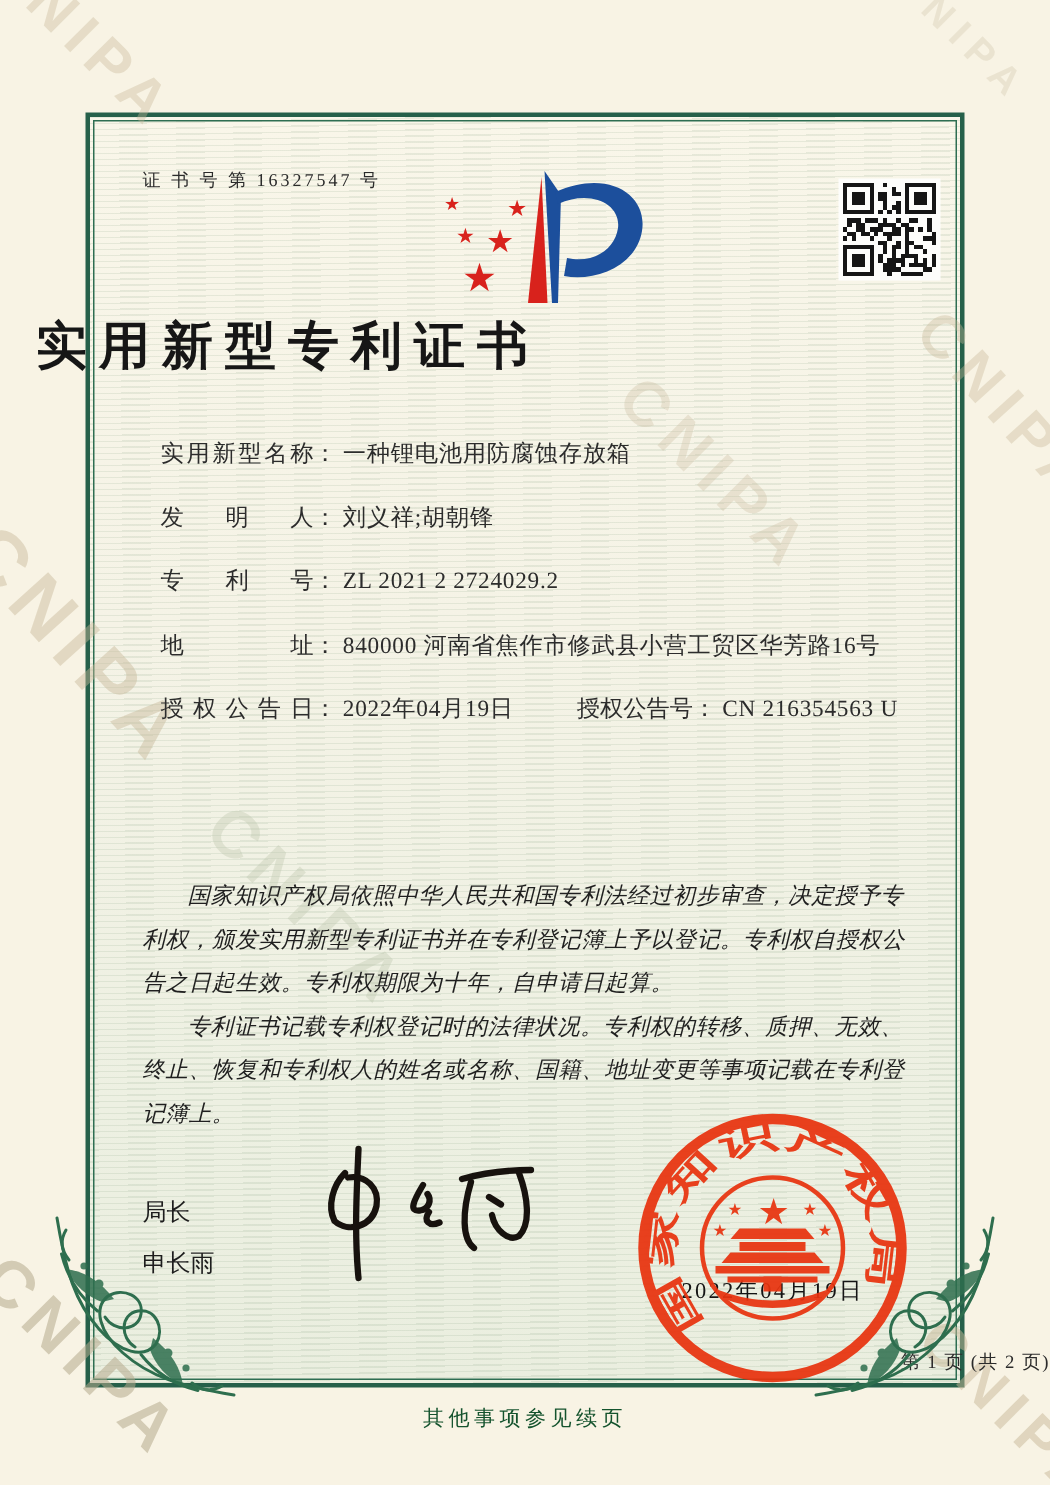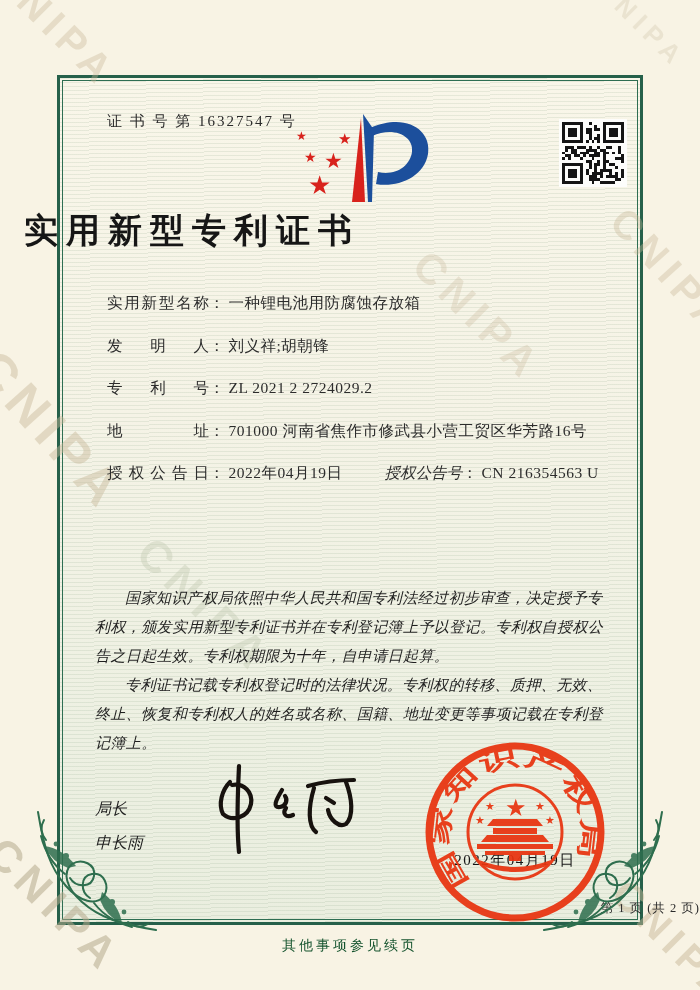--- a/index.html
+++ b/index.html
@@ -34,41 +34,41 @@
       linear-gradient(180deg,#f9f6e9 0%,#f5f3e6 40%,#edf0e2 78%,#eaeedf 100%);
   }
   .frame::before{
     content:"";position:absolute;inset:2px;border:1px solid #2e6e52;pointer-events:none;
   }
   .flourish{position:absolute;z-index:6;width:132px;height:132px;}
   .flourish.bl{left:30px;top:806px;transform:scaleX(-1);}
   .flourish.br{left:538px;top:806px;}
   
   .content{position:absolute;inset:0;z-index:3;}
-  .cert-no{position:absolute;left:107px;top:112px;font-size:15px;letter-spacing:2px;color:#2b2b2b;}
+  .cert-no{position:absolute;left:95px;top:112px;font-size:12px;letter-spacing:2px;color:#2b2b2b;}
   .logo{position:absolute;left:282px;top:104px;}
   .qr{position:absolute;left:559px;top:119px;width:68px;height:68px;background:#fdfdfb;padding:3px;box-sizing:border-box;}
   .title{
     position:absolute;left:0;top:208px;width:100%;text-align:left;
     font-size:34px;font-weight:bold;letter-spacing:8px;color:#161616;margin-left:24px;
   }
   .fields{position:absolute;left:95px;top:292px;width:520px;font-size:15.5px;color:#2c2c2c;}
   .row{margin-bottom:20.5px;white-space:nowrap;line-height:22px;margin-left:12px;}
   .lbl{display:inline-block;width:102px;text-align:justify;text-align-last:justify;vertical-align:top;}
-  .lbl2{display:inline-block;vertical-align:top;font-style:italic;}
+  .lbl2{display:inline-block;vertical-align:top;}
   .colon{display:inline-block;margin-right:4px;}
   .val{letter-spacing:.5px;}
   .pair2{display:inline-block;margin-left:42px;}
   .paras{
     position:absolute;left:95px;top:584px;width:512px;
     font-size:15px;line-height:1.93;font-style:italic;color:#1f1f1f;letter-spacing:.4px;
   }
   .paras p{margin:0;text-indent:2em;}
   .officer{position:absolute;left:95px;top:792px;font-size:16px;line-height:34px;color:#1d1d1d;
-    font-family:"Liberation Sans","DejaVu Sans",sans-serif;font-style:italic;}
+    font-family:"Liberation Sans","DejaVu Sans",sans-serif;}
   .signature{position:absolute;left:196px;top:756px;z-index:4;}
   .seal-date{
     position:absolute;left:420px;top:851px;width:190px;z-index:4;text-align:center;
     font-size:15px;letter-spacing:1.5px;color:#141414;
   }
   .seal{position:absolute;left:413px;top:730px;z-index:5;}
   .page-info{position:absolute;left:0;top:900px;width:100%;text-align:right;font-size:12.5px;letter-spacing:1px;color:#2b2b2b;z-index:3;}
   .footer-note{position:absolute;left:0;top:937px;width:100%;text-align:center;font-size:14px;letter-spacing:3px;color:#14532d;z-index:3;}
 </style>
 </head>
@@ -369,21 +369,21 @@
     <div class="row">
       <span class="lbl">实用新型名称</span><span class="colon">：</span><span class="val">一种锂电池用防腐蚀存放箱</span>
     </div>
     <div class="row">
       <span class="lbl">发明人</span><span class="colon">：</span><span class="val">刘义祥;胡朝锋</span>
     </div>
     <div class="row">
       <span class="lbl">专利号</span><span class="colon">：</span><span class="val">ZL 2021 2 2724029.2</span>
     </div>
     <div class="row">
-      <span class="lbl">地址</span><span class="colon">：</span><span class="val">701000 河南省焦作市修武县小营工贸区华芳路16号</span>
+      <span class="lbl">地址</span><span class="colon">：</span><span class="val">840000 河南省焦作市修武县小营工贸区华芳路16号</span>
     </div>
     <div class="row">
       <span class="lbl">授权公告日</span><span class="colon">：</span><span class="val">2022年04月19日</span><span class="pair2"><span class="lbl2">授权公告号</span><span class="colon">：</span><span class="val">CN 216354563 U</span></span>
     </div>
   </div>
 
   <div class="paras">
     <p>国家知识产权局依照中华人民共和国专利法经过初步审查，决定授予专利权，颁发实用新型专利证书并在专利登记簿上予以登记。专利权自授权公告之日起生效。专利权期限为十年，自申请日起算。</p>
     <p>专利证书记载专利权登记时的法律状况。专利权的转移、质押、无效、终止、恢复和专利权人的姓名或名称、国籍、地址变更等事项记载在专利登记簿上。</p>
   </div>

